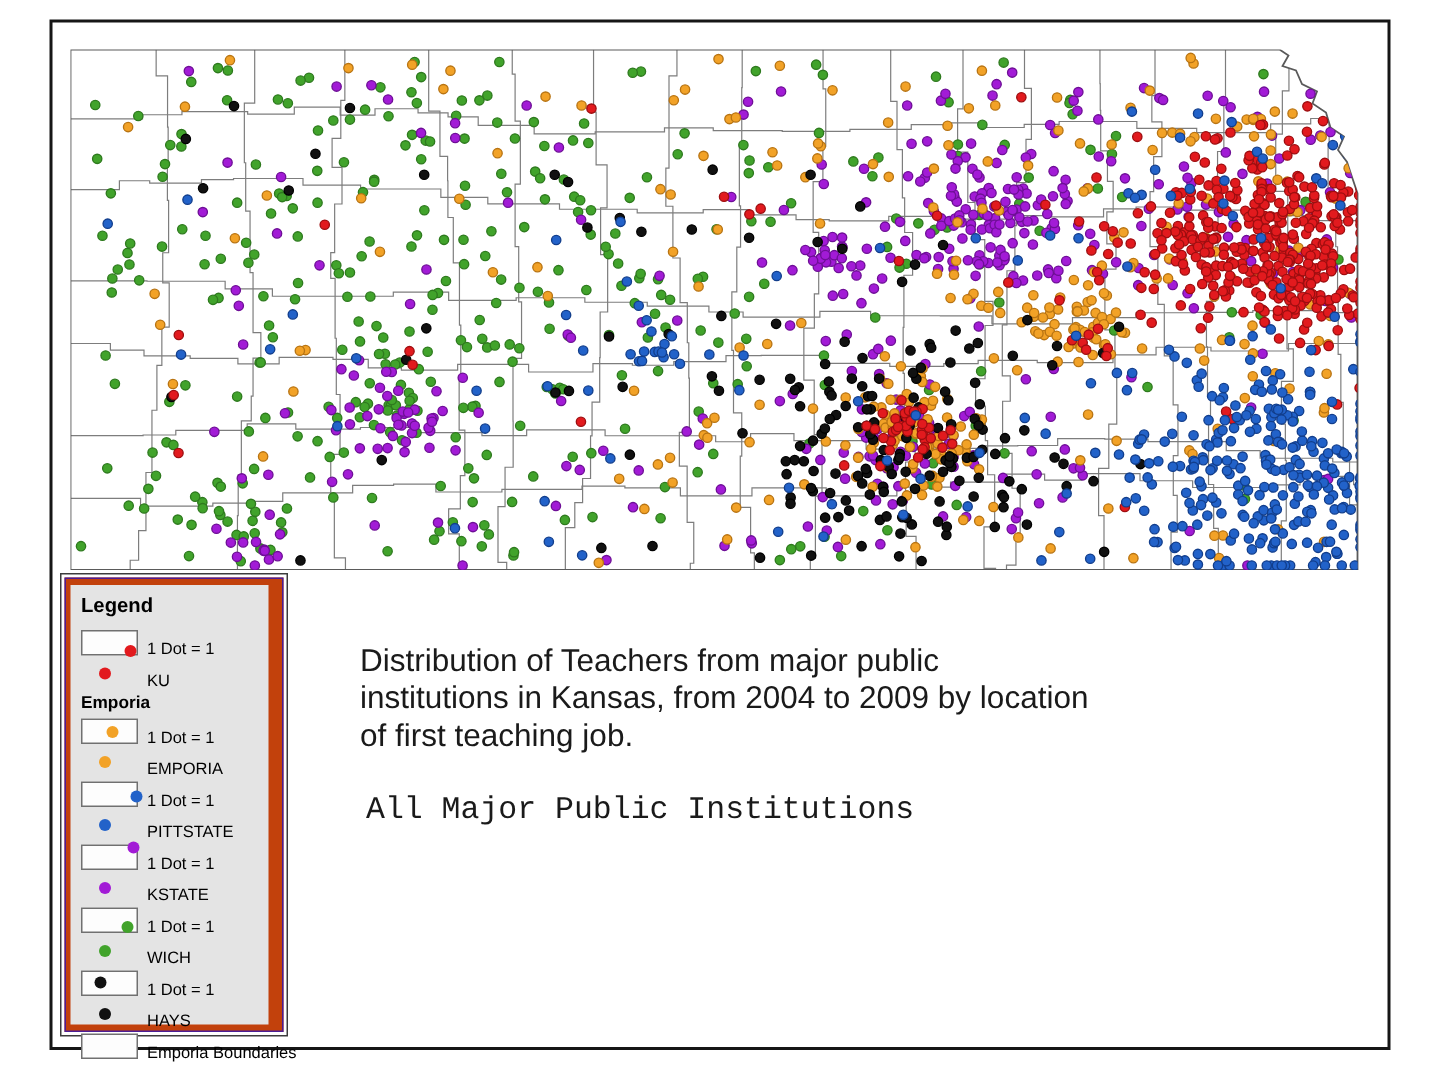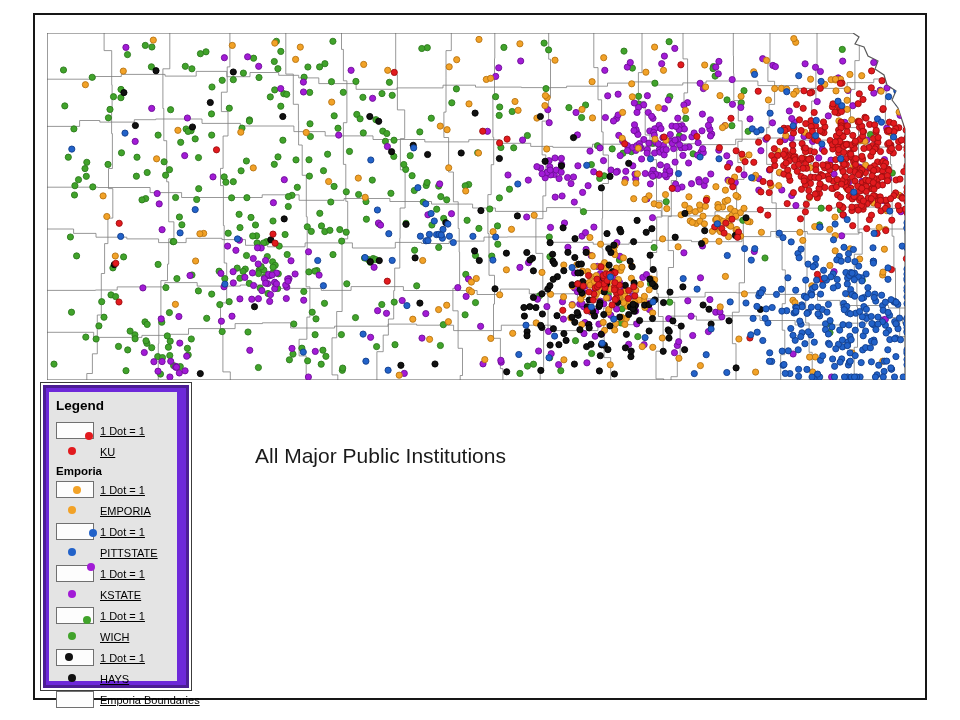--- a/index.html
+++ b/index.html
@@ -6,37 +6,37 @@
   body{width:960px;height:720px;position:relative;overflow:hidden;
        font-family:"Liberation Sans",sans-serif;color:#111;}
   .slide-frame{position:absolute;left:33px;top:13px;width:890px;height:683px;
        border:2px solid #161616;background:#ffffff;}
   .map-area{position:absolute;left:47px;top:33px;width:863px;height:347px;}
   .map-area svg{display:block;}
   
   .legend-box{position:absolute;left:40px;top:382px;width:152px;height:309px;
        border:1px solid #3c3c3c;background:#ffffff;box-sizing:border-box;}
   .legend-inner{position:absolute;left:2px;top:2px;right:2px;bottom:2px;
-       border:3px solid #4c1d95;background:#6d28d9;}
+       border:1px solid #4c1d95;background:#c2410c;}
   .legend-panel{position:absolute;left:3px;top:4px;right:9px;bottom:4px;
        background:#e4e4e4;padding:6px 0 0 7px;box-sizing:border-box;}
   .legend-title{font-size:13.5px;font-weight:bold;color:#000;margin:0 0 7px 0;}
-  .legend-row{display:flex;align-items:center;height:21px;font-size:11px;color:#000;text-decoration:underline;}
+  .legend-row{display:flex;align-items:flex-end;height:21px;font-size:11px;color:#000;}
   .legend-row .iconzone{width:44px;flex:0 0 44px;position:relative;height:21px;}
   .legend-swatch{position:absolute;left:0;top:2px;width:36px;height:15px;
        background:#fdfdfd;border:1px solid #707070;}
   .legend-dot{position:absolute;width:8px;height:8px;border-radius:50%;}
   .legend-header{font-size:11.5px;font-weight:600;color:#000;height:17px;
        display:flex;align-items:center;}
   .legend-label{white-space:nowrap;}
   
   .caption{position:absolute;left:240px;top:428px;width:490px;
        font-size:21px;line-height:25px;color:#1a1a1a;}
   .caption .para{margin:0 0 25px 0;}
-  .caption .subtitle{margin:15px;}
+  .caption .subtitle{margin:4px;font-family:Liberation Mono, monospace;}
 </style>
 </head>
 <body>
 
 <div class="slide-frame"></div>
 
 <div class="map-area" id="map-area">
     <svg width="863" height="347" viewBox="0 0 863 347">
       <defs>
         <clipPath id="stateClip">
@@ -2319,14 +2319,15 @@
               <span class="legend-swatch"></span>
             </span>
             <span class="legend-label">Emporia Boundaries</span>
           </div>
         </div>
     </div>
   </div>
 </div>
 
 <div class="caption">
+  <p class="para">Distribution of Teachers from major public institutions in Kansas, from 2004 to 2009 by location of first teaching job.</p>
   <p class="subtitle">All Major Public Institutions</p>
 </div>
 
 </body></html>

